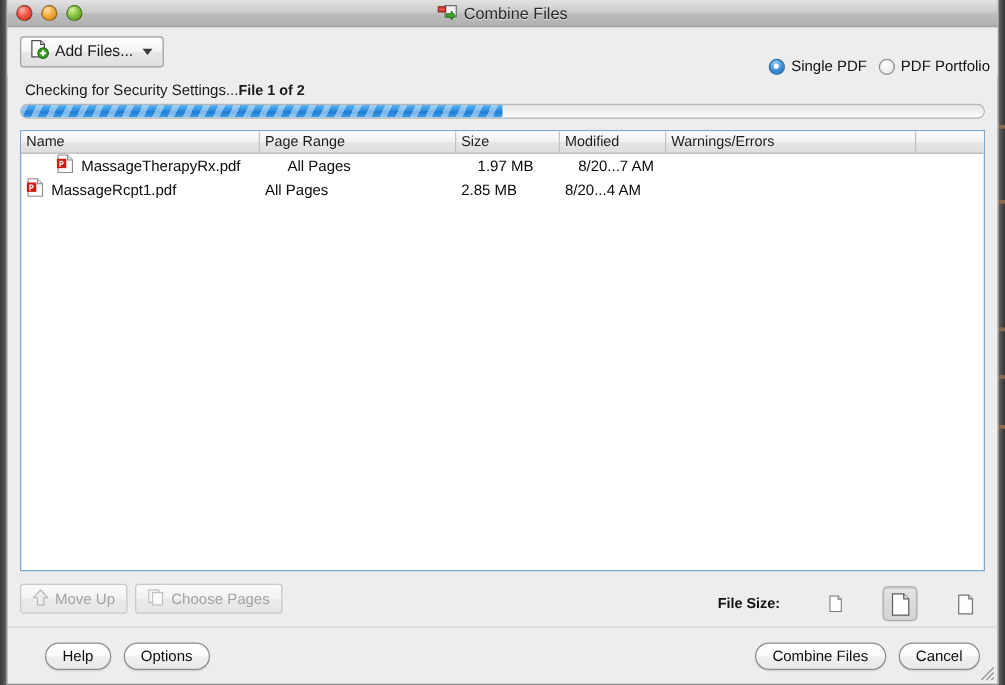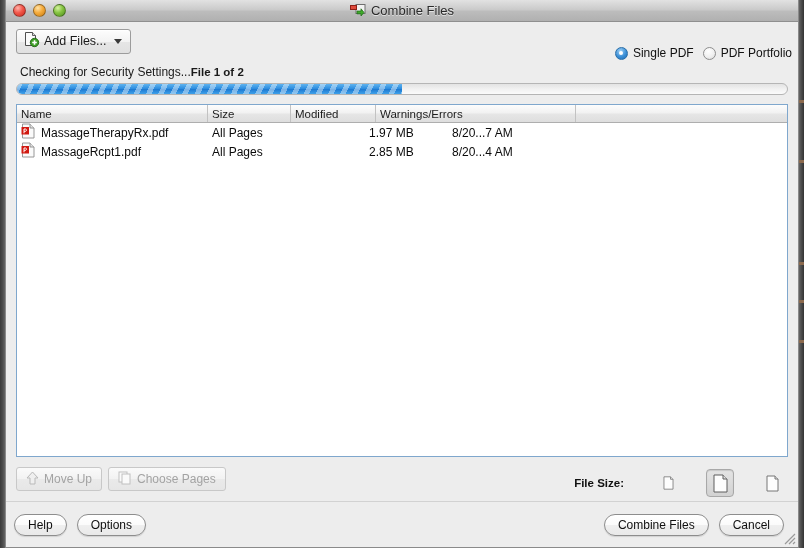--- a/index.html
+++ b/index.html
@@ -169,21 +169,21 @@
   }
   .sz-btn.selected {
     background: linear-gradient(180deg,#e4e4e4 0%, #d2d2d2 100%);
     border: 1px solid #a8a8a8;
     box-shadow: 0 1px 1px rgba(0,0,0,.12) inset;
   }
 
   
   .footer {
     flex: 0 0 46px; position: relative;
-    display: flex; align-items: center; padding: 0 8px;
+    display: flex; align-items: center; padding: 0 30px;
     border-top: 1px solid #d2d2d2;
   }
   .cap-btn {
     height: 22px; padding: 0 13px; margin-right: 10px;
     display: flex; align-items: center; justify-content: center;
     background: linear-gradient(180deg,#ffffff 0%, #fbfbfb 48%, #efefef 52%, #e9e9e9 100%);
     border: 1px solid #8d8d8d; border-radius: 11px;
     font-size: 12px; color: #101010;
     box-shadow: 0 1px 1px rgba(0,0,0,.12);
   }
@@ -256,28 +256,29 @@
       <span class="file-count">File 1 of 2</span>
     </div>
     <div class="progress-track">
       <div class="progress-fill" id="progress-fill" style="width: 50%;"></div>
     </div>
   </div>
 
   <div class="list-wrap">
     <div class="list-header" id="list-header">
         <div class="hcell" style="width: 191px;">Name</div>
+        <div class="hcell" style="width: 157px;">Page Range</div>
         <div class="hcell" style="width: 83px;">Size</div>
         <div class="hcell" style="width: 85px;">Modified</div>
         <div class="hcell" style="width: 200px;">Warnings/Errors</div>
         <div class="hcell" style="width: 54px;"></div>
       </div>
     <div class="list-body" id="list-body">
         <div class="row">
-          <div class="cell name" style="width: 191px;">
+          <div class="cell name" style="width: 191px; margin-left: 24px;">
             <span><svg class="pdf-icon" viewBox="0 0 15 16">
                 <path d="M1.5 1 h7.5 l4 4 v10 h-11.5 z" fill="#fafafa" stroke="#8d8d8d" stroke-width="0.9"></path>
                 <path d="M9 1 v4 h4" fill="#e2e2e2" stroke="#8d8d8d" stroke-width="0.9"></path>
                 <rect x="0.5" y="4" width="7.5" height="7.5" fill="#d11a12"></rect>
                 <path d="M3 6 h1.6 a1.2 1.2 0 0 1 0 2.3 h-1.6 z M3 8.3 v2" stroke="#ffffff" stroke-width="1" fill="none"></path>
               </svg></span>
             <span>MassageTherapyRx.pdf</span>
           </div>
           <div class="cell" style="width: 157px;">All Pages</div>
           <div class="cell" style="width: 83px;">1.97 MB</div>

